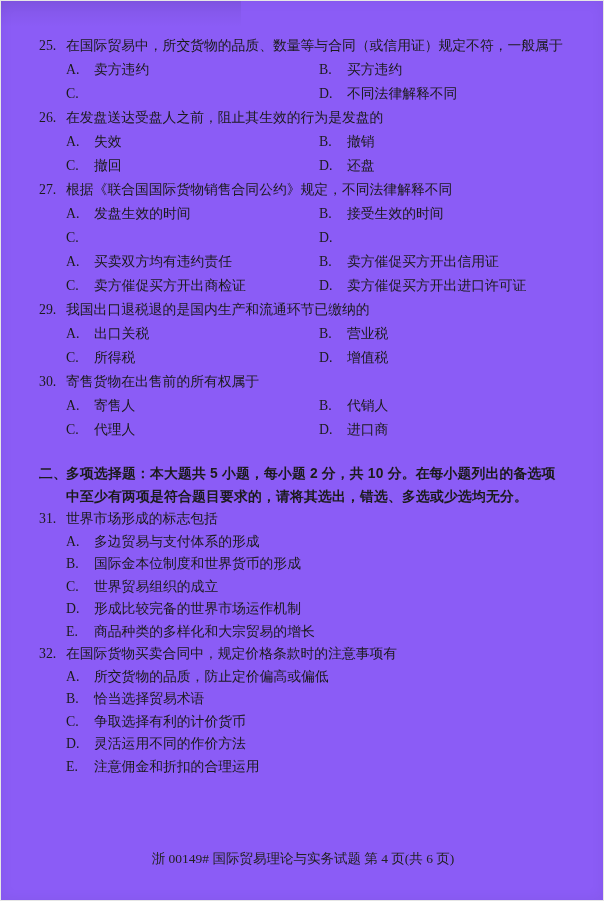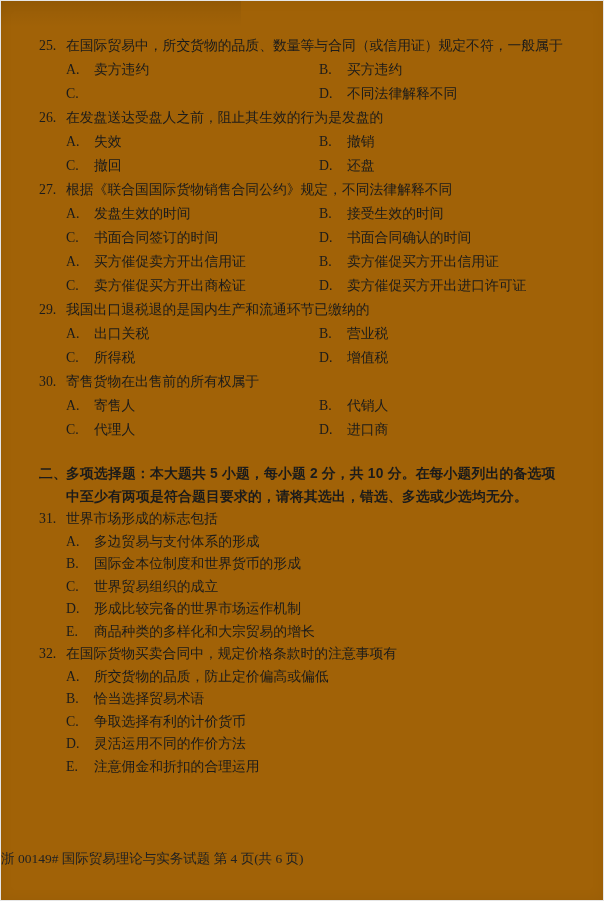--- a/index.html
+++ b/index.html
@@ -1,19 +1,19 @@
 <!DOCTYPE html>
 <html><head>
 <meta charset="utf-8">
 <style>
   html, body { margin:0; padding:0; background:#ffffff; }
   .page {
     position:relative;
     width:604px; height:901px;
-    background:#a16207;
+    background:#8b5cf6;
     box-sizing:border-box;
     border:1px solid #e6e6e6;
     box-shadow: inset 0 0 14px rgba(0,0,0,0.05);
     font-family:"Liberation Serif","DejaVu Serif",serif;
     color:#1b1b1b;
     overflow:hidden;
   }
   .page::before{
     content:"";
     position:absolute; left:0; top:0; width:240px; height:26px;
@@ -41,20 +41,21 @@
     font-weight:700;
     letter-spacing:0.2px;
   }
   .hnum { width:27px; flex:none; white-space:nowrap; }
   .htext { flex:1; }
 
   .s2 .opt-row { padding-left:27px; }
 
   .footer {
     position:absolute; left:0; top:849px; width:604px;
+    text-align:center;
     font-size:13.5px;
     color:#222222;
   }
 </style>
 </head>
 <body>
 
 <div class="page">
   <div class="content">
 
@@ -124,34 +125,32 @@
             <span class="opt-text">发盘生效的时间</span>
           </span>
           <span class="opt">
             <span class="opt-label">B.</span>
             <span class="opt-text">接受生效的时间</span>
           </span>
         </div>
         <div class="opt-row">
           <span class="opt opt-a">
             <span class="opt-label">C.</span>
-            <span class="opt-text">书面合同签订的时间</span>
-          </span>
-          <span class="opt">
-            <span class="opt-label">D.</span>
-            <span class="opt-text">书面合同确认的时间</span>
-          </span>
-        </div>
-      </div>
-
-      <div>
-        <div class="opt-row">
-          <span class="opt opt-a">
-            <span class="opt-label">A.</span>
-            <span class="opt-text">买方催促卖方开出信用证</span>
+          </span>
+          <span class="opt">
+            <span class="opt-label">D.</span>
+          </span>
+        </div>
+      </div>
+
+      <div>
+        <div class="opt-row">
+          <span class="opt opt-a">
+            <span class="opt-label">A.</span>
+            <span class="opt-text">买卖双方均有违约责任</span>
           </span>
           <span class="opt">
             <span class="opt-label">B.</span>
             <span class="opt-text">卖方催促买方开出信用证</span>
           </span>
         </div>
         <div class="opt-row">
           <span class="opt opt-a">
             <span class="opt-label">C.</span>
             <span class="opt-text">卖方催促买方开出商检证</span>

